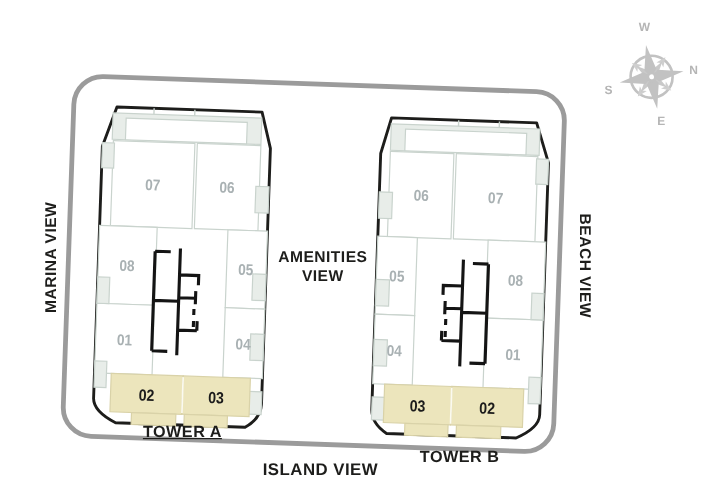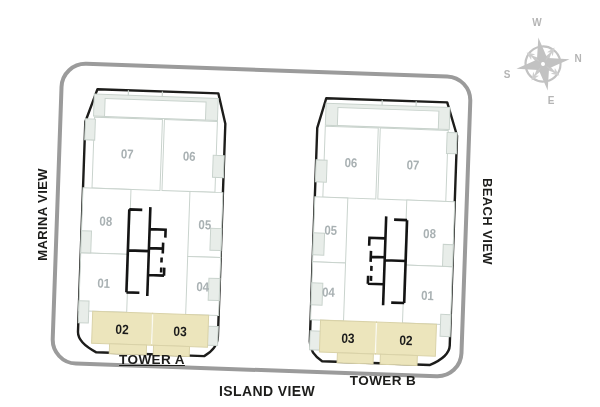--- a/index.html
+++ b/index.html
@@ -103,20 +103,22 @@
         <text transform="scale(0.88,1)" x="134.1" y="197" text-anchor="middle" dominant-baseline="central" font-family="Liberation Sans" ,sans-serif="" font-weight="bold" font-size="13" fill="#a9b1b3">01</text>
         <text transform="scale(0.88,1)" x="45.5" y="242" text-anchor="middle" dominant-baseline="central" font-family="Liberation Sans" ,sans-serif="" font-weight="bold" font-size="13.5" fill="#1b1b1b">03</text>
         <text transform="scale(0.88,1)" x="111.4" y="242" text-anchor="middle" dominant-baseline="central" font-family="Liberation Sans" ,sans-serif="" font-weight="bold" font-size="13.5" fill="#1b1b1b">02</text>
       </svg>
   </div>
 
   <div class="lbl lbl-left">MARINA VIEW</div>
   <div class="lbl lbl-right">BEACH VIEW</div>
   <div class="lbl lbl-bottom">ISLAND VIEW</div>
   <div class="lbl lbl-center">
+    <div>AMENITIES</div>
+    <div>VIEW</div>
   </div>
   <div class="lbl lbl-tower-a">TOWER A</div>
   <div class="lbl lbl-tower-b">TOWER B</div>
 
   <svg id="compass" width="92" height="100" viewBox="0 0 92 100">
     <g transform="translate(46,52) rotate(80)">
       <circle r="17.5" fill="none" stroke="#c2c2c2" stroke-width="2.2"></circle>
       <g fill="#cfcfcf">
         <path transform="rotate(45)" d="M0,-20 L3.5,-12 L0,-14 L-3.5,-12 Z"></path>
         <path transform="rotate(135)" d="M0,-20 L3.5,-12 L0,-14 L-3.5,-12 Z"></path>

